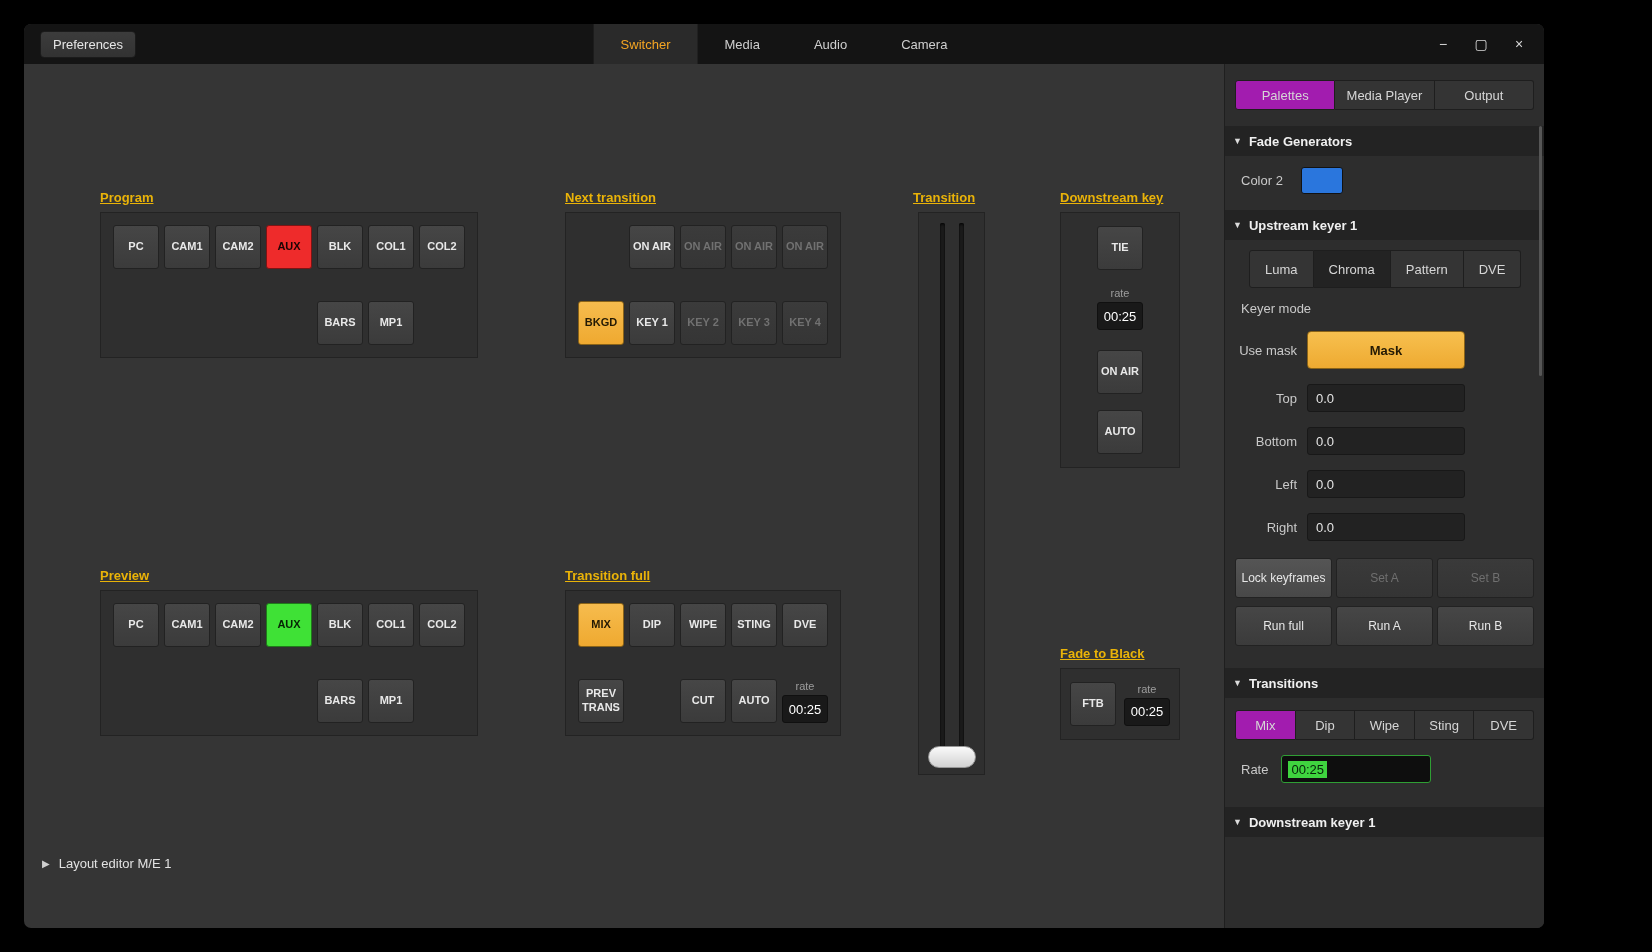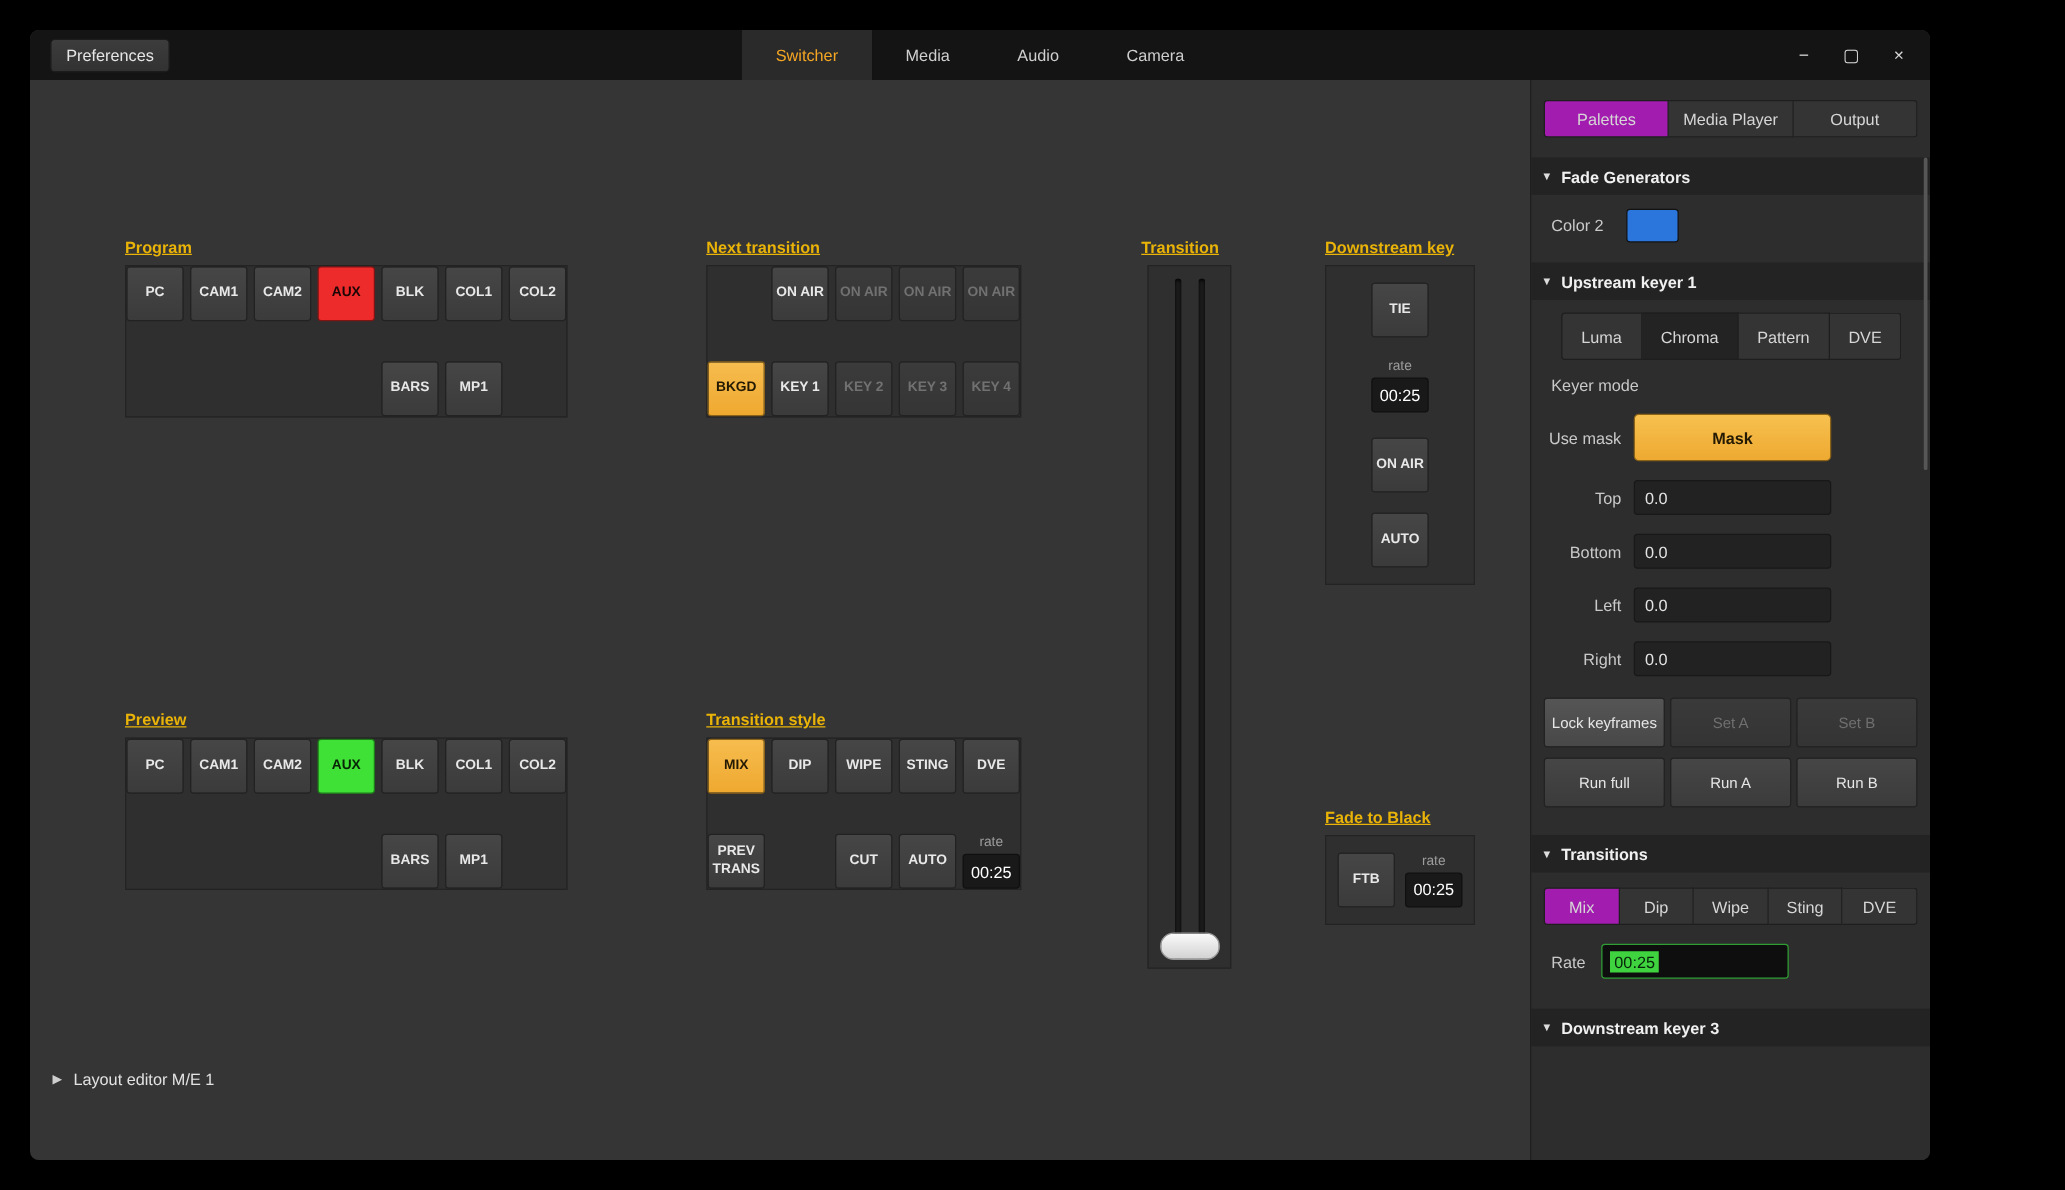--- a/index.html
+++ b/index.html
@@ -22,21 +22,21 @@
            color:#d8d8d8; font-size:14px; }
   .wbtn { width:14px; text-align:center; }
 
   
   .content { position:relative; display:flex; height:864px; }
   .main { position:relative; width:1200px; height:100%; }
 
   .sec { position:absolute; }
   .sec-title { font-size:13px; font-weight:bold; color:#eab308; height:16px; margin-bottom:6px;text-decoration:underline; }
   .panel { background:#2f2f2f; border:1px solid #232323; }
-  .btn-panel { }
+  .btn-panel { padding:12px; }
   .btn-row { display:flex; gap:5px; }
   .btn-row.second { margin-top:32px; }
 
   .btn { width:46px; height:44px; display:flex; align-items:center; justify-content:center; text-align:center;
          font-size:11px; font-weight:bold; color:#e8e8e8; line-height:1.25;
          background:linear-gradient(#464646,#3b3b3b); border:1px solid #222; border-radius:3px; }
   .btn.dim { color:#717171; background:linear-gradient(#3b3b3b,#353535); }
   .btn.red   { background:#ee2b2b; color:#1c0505; border-color:#7e1414; }
   .btn.green { background:#3fe136; color:#082306; border-color:#1f7a1a; }
   .btn.amber { background:linear-gradient(#f6bc4e,#efa930); color:#241a04; border-color:#8a6318; }
@@ -207,21 +207,21 @@
             <div class="btn">COL2</div>
           </div>
           <div class="btn-row second" style="margin-left:204px;">
             <div class="btn">BARS</div>
             <div class="btn">MP1</div>
           </div>
         </div>
       </div>
 
       <div class="sec" style="left:541px; top:504px;">
-        <div class="sec-title">Transition style</div>
+        <div class="sec-title">Transition full</div>
         <div class="panel btn-panel">
           <div class="btn-row">
             <div class="btn amber">MIX</div>
             <div class="btn">DIP</div>
             <div class="btn">WIPE</div>
             <div class="btn">STING</div>
             <div class="btn">DVE</div>
           </div>
           <div class="btn-row second" style="align-items:flex-end;justify-content:flex-end;">
             <div class="btn">PREV TRANS</div>
@@ -327,19 +327,19 @@
       </div>
       <div class="rate-row">
         <div class="rate-row-label">Rate</div>
         <div class="green-field">
           <span class="green-sel">00:25</span>
         </div>
       </div>
 
       <div class="side-header" style="margin-top:24px;">
         <span class="tri">▼</span>
-        <span>Downstream keyer 3</span>
+        <span>Downstream keyer 1</span>
       </div>
 
       <div class="side-scrollbar"></div>
     </div>
   </div>
 </div>
 
 </body></html>

